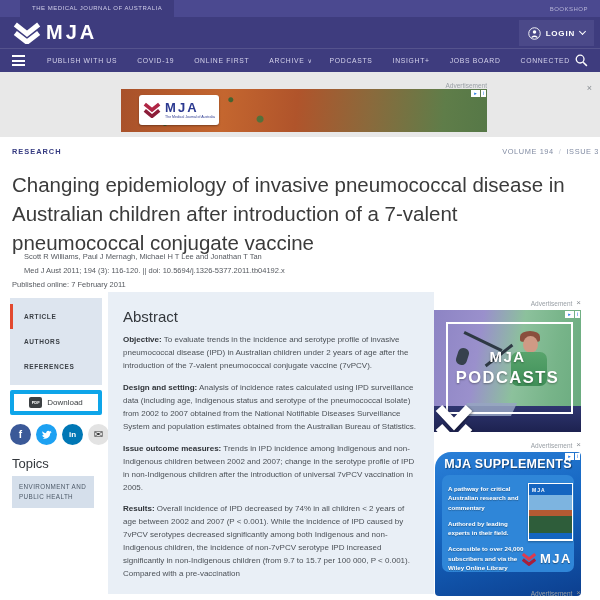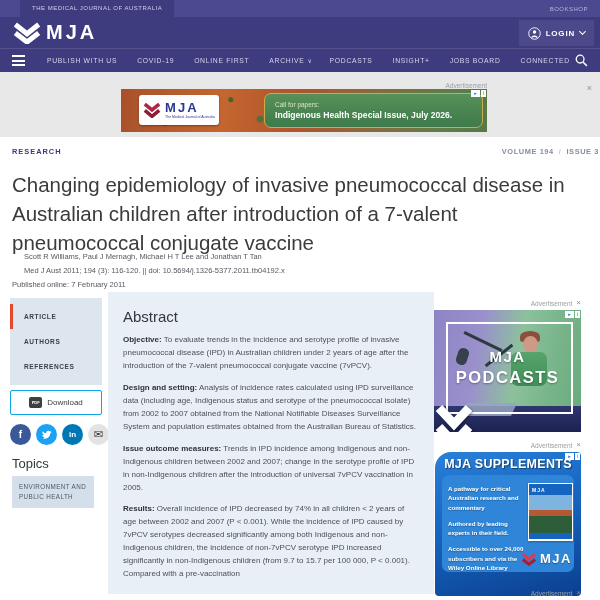--- a/index.html
+++ b/index.html
@@ -50,33 +50,33 @@
   #banner-line2 { color:#fff; font-size:8.6px; font-weight:bold; margin-top:2px; }
   .adchoices { position:absolute; top:1px; right:1px; display:flex; gap:1px; z-index:5; }
   .adchoices .ac1 { width:9px; height:7px; background:#fff; color:#1a73e8; font-size:5px; line-height:7px; text-align:center; }
   .adchoices .ac2 { width:5px; height:7px; background:#fff; color:#1a73e8; font-size:5px; line-height:7px; text-align:center; }
 
   
   #crumbs { left:0; top:137px; width:600px; height:29px; background:#fff; }
   #research { position:absolute; left:12px; top:10px; font-size:7.4px; font-weight:bold; letter-spacing:1px; color:var(--research); cursor:pointer; }
   #vol-issue { position:absolute; right:0; top:10px; font-size:7.4px; color:#828ca3; letter-spacing:.6px; white-space:nowrap; display:flex; gap:5px; padding-right:1px; }
   #vol-issue .sep { color:#c2c8d4; }
-  #vol-issue span { cursor:pointer;font-weight:bold; }
+  #vol-issue span { cursor:pointer; }
 
   
   #page-title { position:absolute; left:12px; top:170px; width:568px; font-size:20.5px; line-height:29px; color:#3b3b3b; font-weight:400; }
   #authors { position:absolute; left:12px; top:252px; font-size:7.5px; color:#55595f;padding-left:12px; }
   #citation { position:absolute; left:12px; top:266px; font-size:7.5px; color:#55595f;padding-left:12px; }
   #published { position:absolute; left:12px; top:280px; font-size:7.5px; color:#55595f; }
 
   
   #tabbox { left:10px; top:298px; width:92px; background:#dde5ef; padding:6px 0; }
   .tab { padding:9px 6px 9px 14px; font-size:6.5px; font-weight:bold; letter-spacing:.6px; color:#3a3f45; cursor:pointer; }
   .tab:first-child { border-left:3px solid var(--accent); padding-left:11px; }
-  #download-btn { left:10px; top:390px; width:92px; height:25px; background:#fff; border:1px solid #0ea5e9; border-radius:2px; display:flex; align-items:center; justify-content:center; gap:5px; cursor:pointer; }
+  #download-btn { left:10px; top:390px; width:92px; height:25px; background:#fff; border:4px solid #0ea5e9; border-radius:2px; display:flex; align-items:center; justify-content:center; gap:5px; cursor:pointer; }
   #pdf-icon { width:13px; height:11px; background:#3c4043; border-radius:2px; color:#fff; font-size:4px; font-weight:bold; display:flex; align-items:center; justify-content:center; }
   #download-label { font-size:8px; color:#3c4043; }
   #social { left:10px; top:424px; display:flex; gap:5px; align-items:center; }
   .soc { width:21px; height:21px; border-radius:50%; display:flex; align-items:center; justify-content:center; color:#fff; font-weight:bold; font-size:10px; cursor:pointer; }
   #soc-fb { background:var(--facebook); }
   #soc-tw { background:var(--twitter); }
   #soc-li { background:var(--linkedin); font-size:8px; }
   #soc-em { background:#e3e3e3; color:#333; font-size:11px; font-family:"DejaVu Sans", sans-serif; }
   #topics-heading { left:12px; top:456px; font-size:13px; color:#33373c; }
   #topic-tag { left:12px; top:476px; width:82px; background:#d5dfeb; padding:6px 7px; font-size:6.3px; color:#4d5a68; letter-spacing:.4px; line-height:1.6; cursor:pointer; }
@@ -205,24 +205,20 @@
       </div>
       <div id="banner-logo-box">
         <svg width="18" height="16" viewBox="0 0 20 17">
           <polyline points="2,2 10,8.5 18,2" fill="none" stroke="#b02645" stroke-width="4"></polyline>
           <polyline points="2,9 10,15.5 18,9" fill="none" stroke="#8c1d38" stroke-width="4"></polyline>
         </svg>
         <span class="banner-logo-txt">
           <span id="banner-logo-text">MJA</span>
           <span id="banner-logo-tag">The Medical Journal of Australia</span>
         </span>
-      </div>
-      <div id="banner-panel">
-        <div id="banner-line1">Call for papers:</div>
-        <div id="banner-line2">Indigenous Health Special Issue, July 2026.</div>
       </div>
     </div>
   </div>
 
   <div id="crumbs" class="abs">
     <div id="research">RESEARCH</div>
     <div id="vol-issue">
       <span>VOLUME 194</span>
       <span class="sep">/</span>
       <span>ISSUE 3</span>

